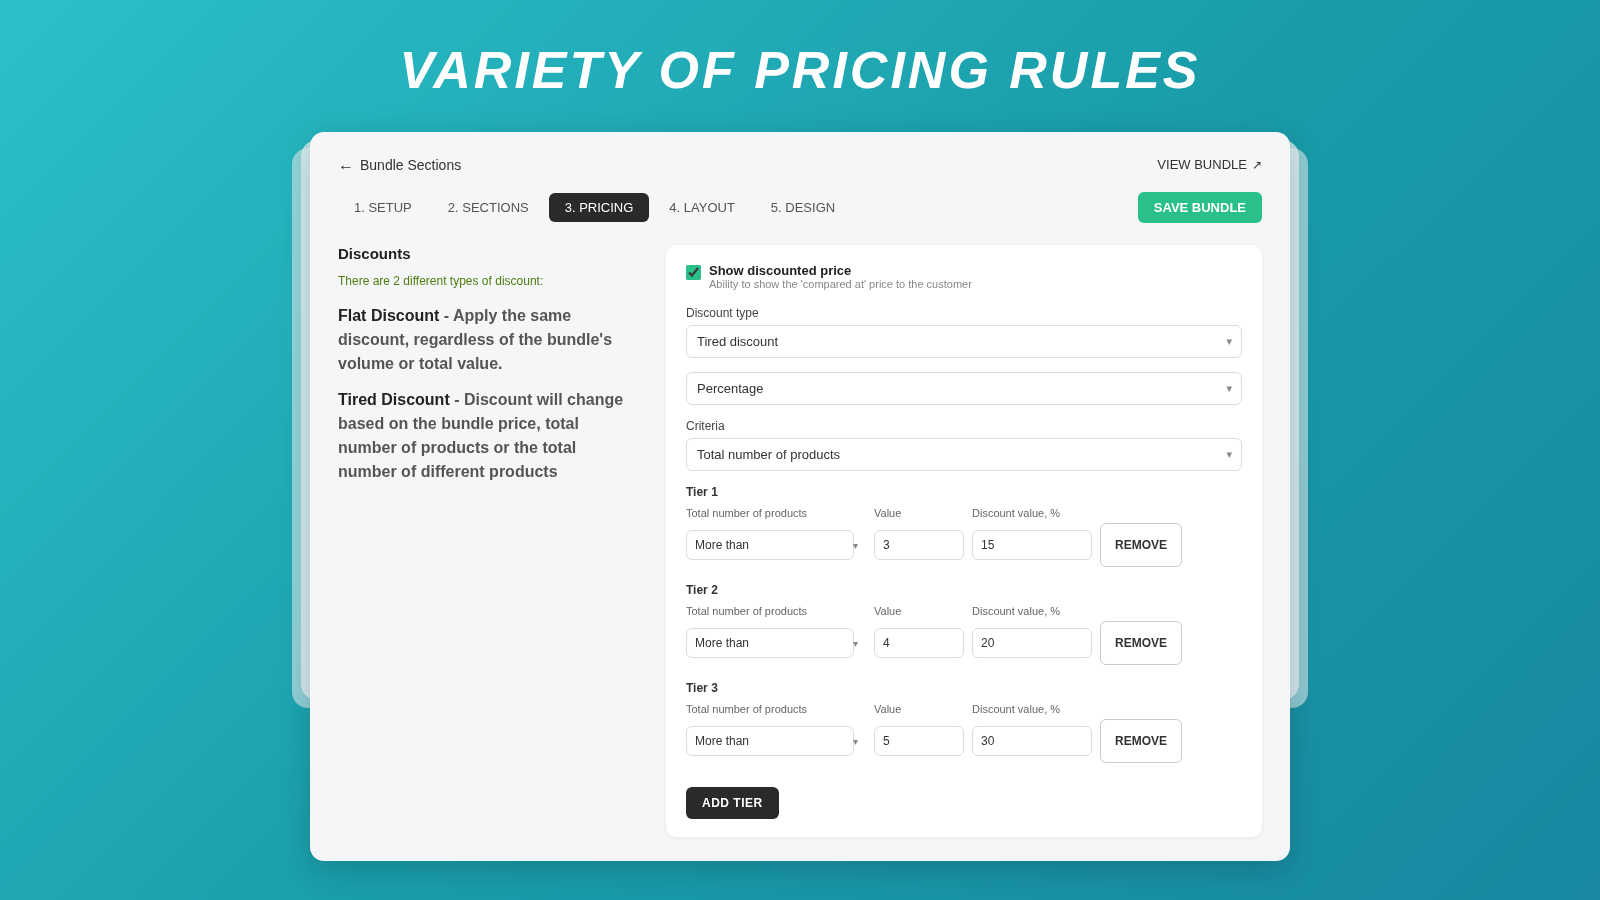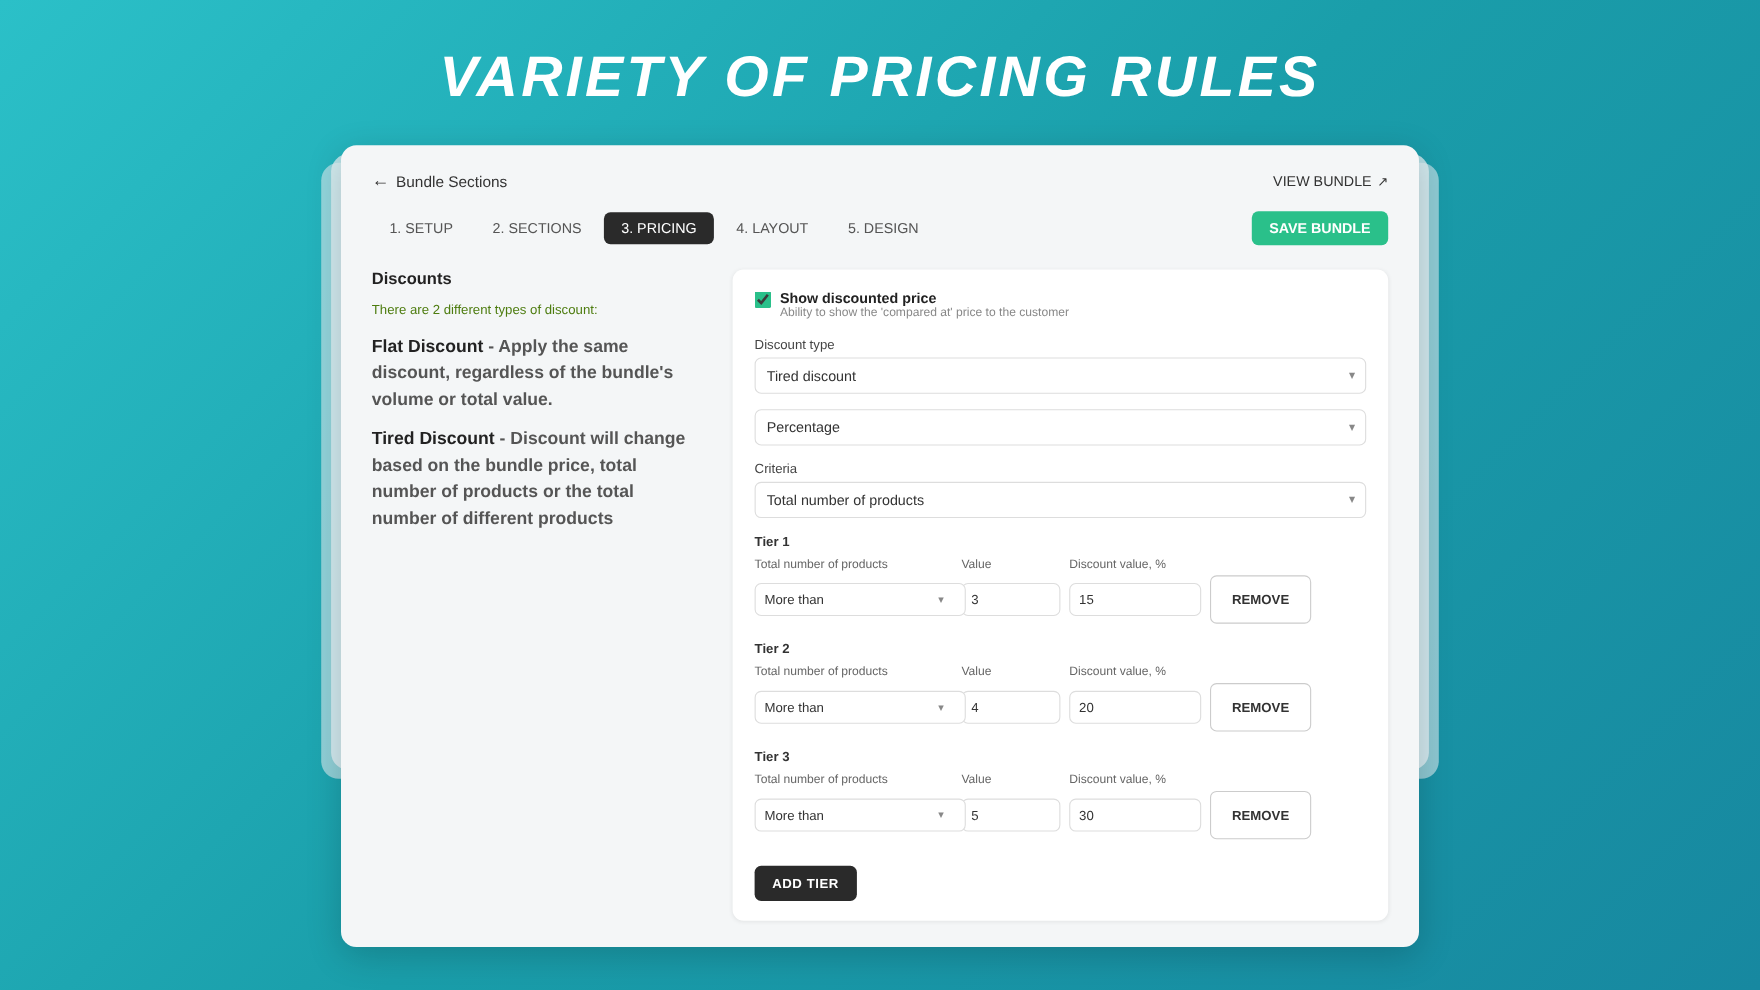--- a/index.html
+++ b/index.html
@@ -283,21 +283,21 @@
     .tier-col-discount { width: 120px; }
     .tier-col-action { width: 90px; }
 
     .tier-row-inputs {
       display: flex;
       gap: 8px;
       align-items: center;
     }
 
     .tier-select {
-      width: 192px;
+      width: 168px;
       padding: 7px 28px 7px 8px;
       border: 1px solid #ddd;
       border-radius: 6px;
       font-size: 12px;
       color: #333;
       background: white;
       appearance: none;
       cursor: pointer;
     }
 
@@ -315,21 +315,21 @@
       width: 120px;
       padding: 7px 8px;
       border: 1px solid #ddd;
       border-radius: 6px;
       font-size: 12px;
       color: #333;
       background: white;
     }
 
     .remove-btn {
-      width: 92px;
+      width: 82px;
       padding: 14px 10px;
       border: 1px solid #ccc;
       border-radius: 6px;
       background: white;
       font-size: 12px;
       color: #333;
       font-weight: 600;
       cursor: pointer;
       text-align: center;
     }

